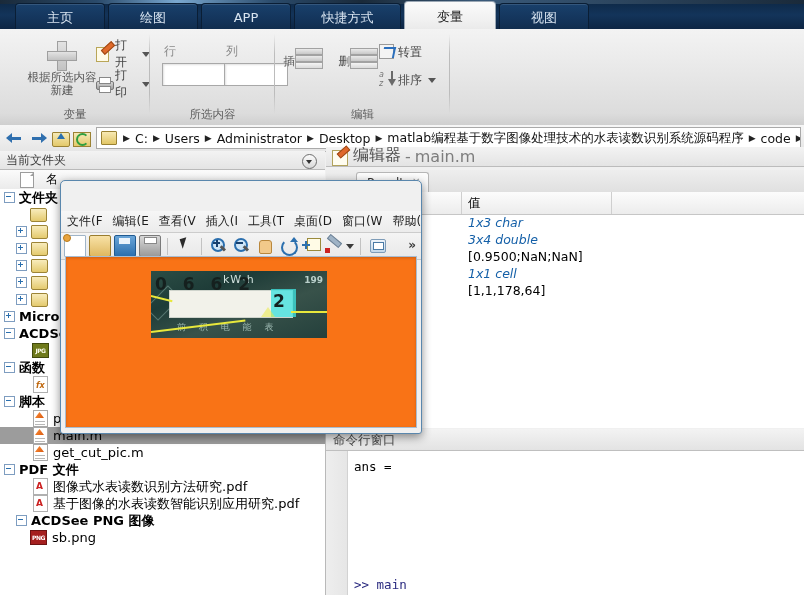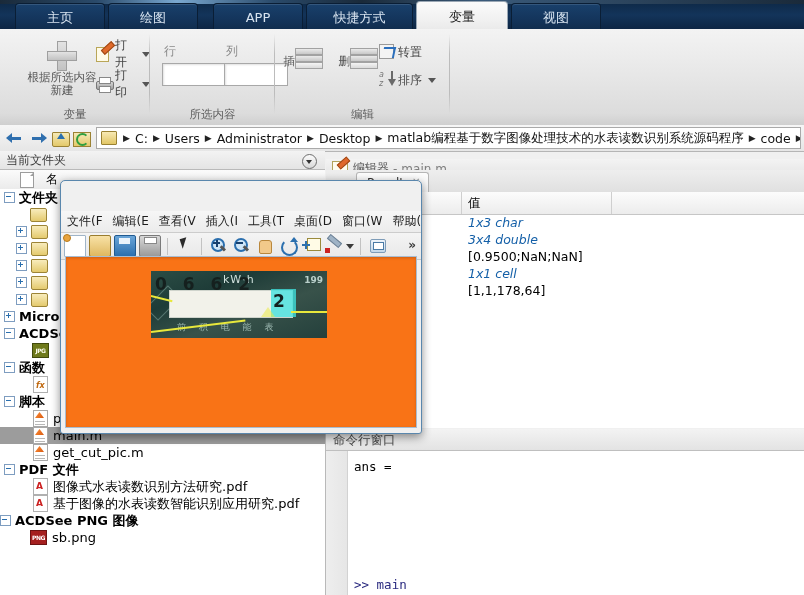--- a/index.html
+++ b/index.html
@@ -181,23 +181,23 @@
   .pdfico:after{content:"A";position:absolute;left:2px;top:1px;font-size:9px;font-weight:bold;color:#cc2222;line-height:12px;}
   .pngico{width:15px;height:13px;flex:none;margin-right:5px;background:#a51f1f;border:1px solid #6c1212;
     color:#fff;font-size:6px;font-weight:bold;text-align:center;line-height:13px;letter-spacing:-.5px;}
   .jpgico{width:15px;height:13px;flex:none;margin-right:5px;background:#6f7a1b;border:1px solid #414a0c;
     color:#ffe; font-size:6px;font-weight:bold;text-align:center;line-height:13px;letter-spacing:-.5px;}
   .fxico{width:13px;height:15px;flex:none;margin-right:5px;position:relative;background:#fff;border:1px solid #b0b0b0;}
   .fxico:after{content:"fx";position:absolute;left:2px;top:0px;font-size:8px;font-style:italic;font-weight:bold;color:#c06a12;}
 
   
   .edhdr{
-    position:absolute;left:326px;top:159px;width:478px;height:19px;
+    position:absolute;left:326px;top:147px;width:478px;height:19px;
     background:linear-gradient(180deg,#f3f3f3,#e4e4e4);border-bottom:1px solid #bcbcbc;
-    display:flex;align-items:center;font-size:12px;color:#6a6a6a;
+    display:flex;align-items:flex-end;font-size:16px;color:#6a6a6a;
   }
   .edhdr .eico{width:14px;height:14px;margin:0 5px 0 6px;position:relative;background:#fffdf0;border:1px solid #b2a35c;}
   .edhdr .eico:after{content:"";position:absolute;left:4px;top:-2px;width:11px;height:4px;background:#e0682b;transform:rotate(-42deg);border:1px solid #9c4a18;}
   .edhdr .nm{color:#4f4f4f;}
   .edhdr .fn{color:#7d7d7d;margin-left:4px;}
 
   .vtabrow{
     position:absolute;left:326px;top:170px;width:478px;height:22px;
     background:linear-gradient(180deg,#eeeeee,#e0e0e0);border-bottom:1px solid #c4c4c4;
   }
@@ -308,21 +308,21 @@
     transform:rotate(45deg);opacity:.55;}
 </style>
 </head>
 <body>
 
 <div id="app">
 
   <div class="tabstrip">
     <div class="tab first" style="width:88px;">主页</div>
     <div class="tab" style="width:88px;">绘图</div>
-    <div class="tab" style="width:88px;margin-left:12px;">APP</div>
+    <div class="tab" style="width:88px;">APP</div>
     <div class="tab" style="width:105px;">快捷方式</div>
     <div class="tab active" style="width:90px;">变量</div>
     <div class="tab" style="width:88px;">视图</div>
   </div>
 
   <div class="ribbon">
 
     <div class="rgroup" style="left:0;width:150px;">
       <div class="bigbtn" style="left:16px;top:6px;">
         <span class="ic-plus"></span>
@@ -505,21 +505,21 @@
       <span class="grphdr">PDF 文件</span>
     </div>
     <div class="trow" style="padding-left:33px;">
       <span class="pdfico"></span>
       <span>图像式水表读数识别方法研究.pdf</span>
     </div>
     <div class="trow" style="padding-left:33px;">
       <span class="pdfico"></span>
       <span>基于图像的水表读数智能识别应用研究.pdf</span>
     </div>
-    <div class="trow" style="padding-left:0;">
+    <div class="trow" style="padding-left:16px;">
       <span class="tog"></span>
       <span class="grphdr">ACDSee PNG 图像</span>
     </div>
     <div class="trow" style="padding-left:30px;">
       <span class="pngico">PNG</span>
       <span>sb.png</span>
     </div>
   </div>
 
   <div class="edhdr">

